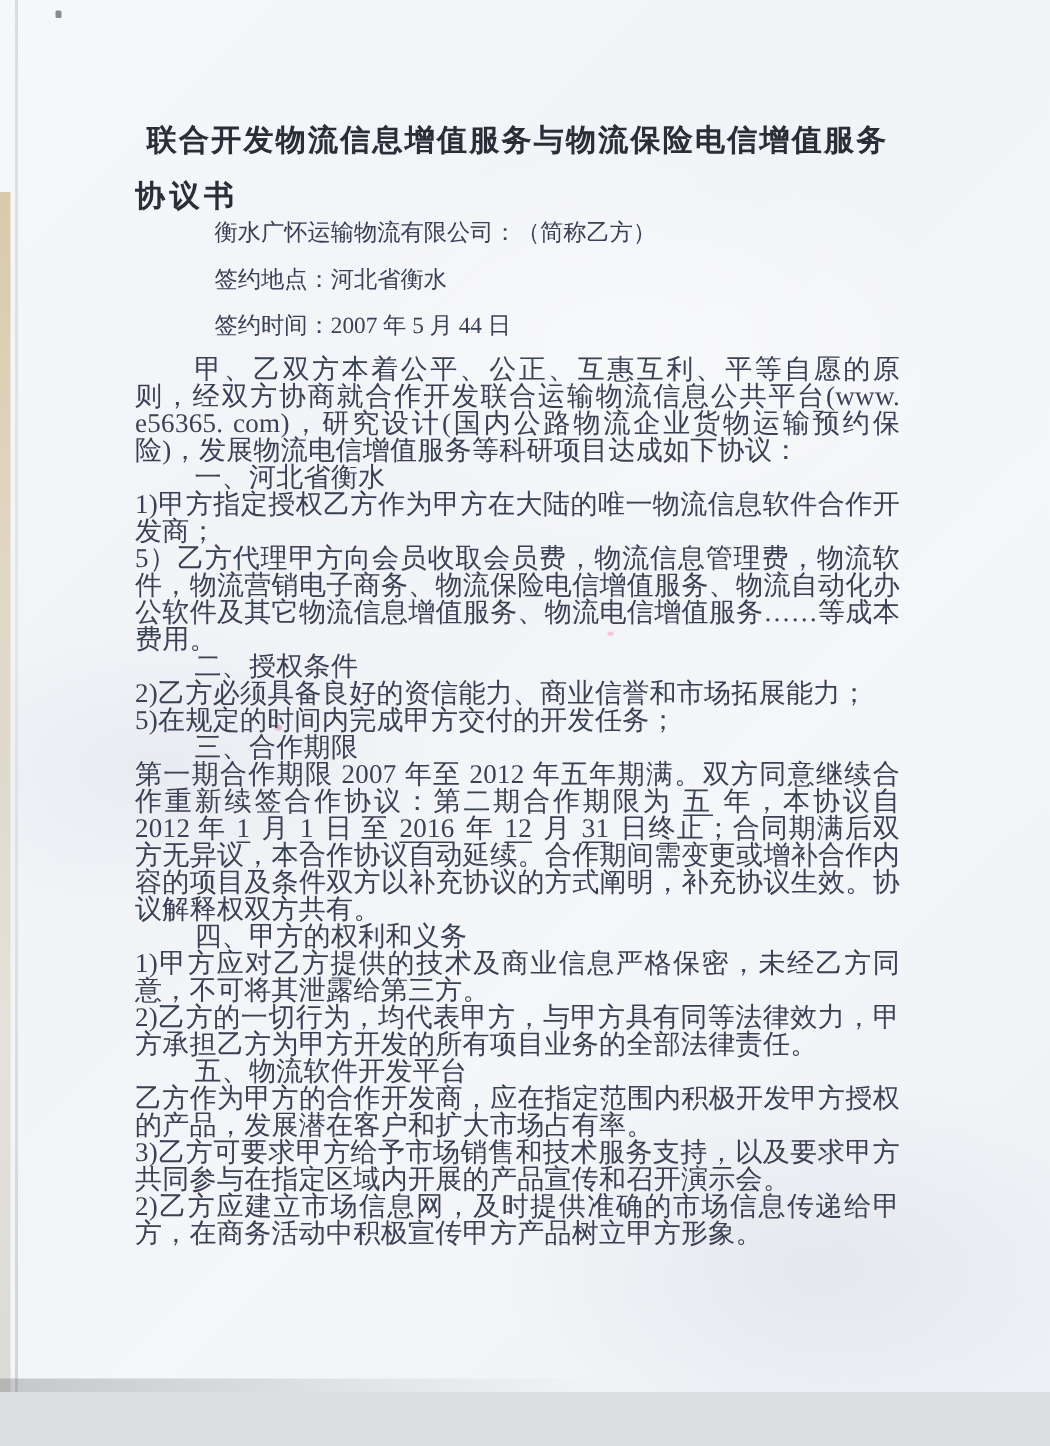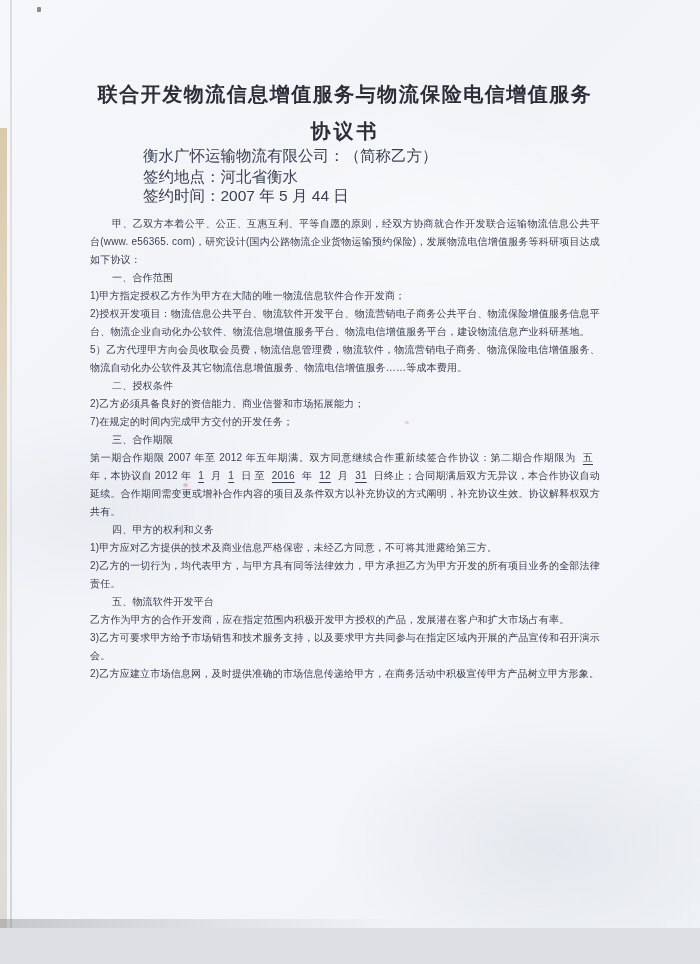--- a/index.html
+++ b/index.html
@@ -1,21 +1,21 @@
 <!DOCTYPE html>
 <html><head>
 <meta charset="utf-8">
 <style>
   html,body{margin:0;padding:0;background:#dddfe2;}
   .scan{
     position:relative;
     width:700px;height:928px;
     margin:0 auto;
     overflow:hidden;
-    font-family:Liberation Sans, sans-serif;
+    font-family:Liberation Serif, serif;
     background:
       radial-gradient(ellipse 300px 180px at 78% 91%, rgba(205,210,220,.35), rgba(205,210,220,0) 70%),
       radial-gradient(ellipse 260px 140px at 15% 55%, rgba(210,215,224,.28), rgba(210,215,224,0) 70%),
       radial-gradient(ellipse 340px 200px at 60% 25%, rgba(255,255,255,.5), rgba(255,255,255,0) 70%),
       linear-gradient(135deg,#f6f7fa 0%,#f1f3f7 38%,#f5f6f9 62%,#eef1f5 100%);
     color:#3a4154;
   }
   
   .tan-strip{
     position:absolute;left:0;top:128px;bottom:0;width:7px;
@@ -36,33 +36,33 @@
   .pink-speck-1{position:absolute;left:183px;top:483px;width:5px;height:4px;background:rgba(225,120,150,.45);border-radius:50%;}
   .pink-speck-2{position:absolute;left:405px;top:421px;width:4px;height:3px;background:rgba(225,120,150,.35);border-radius:50%;}
 
   .content{position:relative;padding:82px 100px 0 90px;}
   .title1{
     margin:0;text-align:center;
     font-size:20px;line-height:24px;font-weight:700;
     letter-spacing:1.5px;color:#2b2e37;
   }
   .title2{
-    margin:13px 0 0 0;text-align:center;
+    margin:13px 0 0 0;text-align:left;
     font-size:20px;line-height:24px;font-weight:700;
     letter-spacing:3px;color:#2b2e37;
   }
   .meta{margin:4px 0 0 53px;font-size:15.5px;line-height:18px;}
   .meta p{margin:0;}
   .meta .party-a{margin-bottom:18px;}
-  .meta .party-b{margin-bottom:3px;}
-  .meta .place{margin-bottom:1px;}
+  .meta .party-b{margin-bottom:13px;}
+  .meta .place{margin-bottom:13px;}
 
   .bodytext{
     margin-top:10px;
-    font-size:10px;line-height:18px;
+    font-size:18px;line-height:18px;
     letter-spacing:.2px;
     text-align:justify;
   }
   .bodytext p{margin:0;}
   .intro{text-indent:2.2em;}
   .sec-heading{text-indent:2.2em;}
   .u{
     text-decoration:underline;
     text-underline-offset:3px;
     padding:0 7px;
@@ -85,27 +85,26 @@
 
     <div class="meta">
       <p class="party-b">衡水广怀运输物流有限公司：（简称乙方）</p>
       <p class="place">签约地点：河北省衡水</p>
       <p class="date">签约时间：2007 年 5 月 44 日</p>
     </div>
 
     <div class="bodytext">
       <p class="intro">甲、乙双方本着公平、公正、互惠互利、平等自愿的原则，经双方协商就合作开发联合运输物流信息公共平台(www. e56365. com)，研究设计(国内公路物流企业货物运输预约保险)，发展物流电信增值服务等科研项目达成如下协议：</p>
       <div id="sections">
-          <p class="sec-heading">一、合作范围</p>
+          <p class="sec-heading">一、河北省衡水</p>
           <p><span>1)甲方指定授权乙方作为甲方在大陆的唯一物流信息软件合作开发商；</span></p>
-          <p><span>2)授权开发项目：物流信息公共平台、物流软件开发平台、物流营销电子商务公共平台、物流保险增值服务信息平台、物流企业自动化办公软件、物流信息增值服务平台、物流电信增值服务平台，建设物流信息产业科研基地。</span></p>
           <p><span>5）乙方代理甲方向会员收取会员费，物流信息管理费，物流软件，物流营销电子商务、物流保险电信增值服务、物流自动化办公软件及其它物流信息增值服务、物流电信增值服务……等成本费用。</span></p>
           <p class="sec-heading">二、授权条件</p>
           <p><span>2)乙方必须具备良好的资信能力、商业信誉和市场拓展能力；</span></p>
-          <p><span>7)在规定的时间内完成甲方交付的开发任务；</span></p>
+          <p><span>5)在规定的时间内完成甲方交付的开发任务；</span></p>
           <p class="sec-heading">三、合作期限</p>
           <p><span>第一期合作期限 2007 年至 2012 年五年期满。双方同意继续合作重新续签合作协议：第二期合作期限为</span><span class="u">五</span><span>年，本协议自 2012 年</span><span class="u">1</span><span>月</span><span class="u">1</span><span>日 至</span><span class="u">2016</span><span>年</span><span class="u">12</span><span>月</span><span class="u">31</span><span>日终止；合同期满后双方无异议，本合作协议自动延续。合作期间需变更或增补合作内容的项目及条件双方以补充协议的方式阐明，补充协议生效。协议解释权双方共有。</span></p>
           <p class="sec-heading">四、甲方的权利和义务</p>
           <p><span>1)甲方应对乙方提供的技术及商业信息严格保密，未经乙方同意，不可将其泄露给第三方。</span></p>
           <p><span>2)乙方的一切行为，均代表甲方，与甲方具有同等法律效力，甲方承担乙方为甲方开发的所有项目业务的全部法律责任。</span></p>
           <p class="sec-heading">五、物流软件开发平台</p>
           <p><span>乙方作为甲方的合作开发商，应在指定范围内积极开发甲方授权的产品，发展潜在客户和扩大市场占有率。</span></p>
           <p><span>3)乙方可要求甲方给予市场销售和技术服务支持，以及要求甲方共同参与在指定区域内开展的产品宣传和召开演示会。</span></p>
           <p><span>2)乙方应建立市场信息网，及时提供准确的市场信息传递给甲方，在商务活动中积极宣传甲方产品树立甲方形象。</span></p>
         </div>

